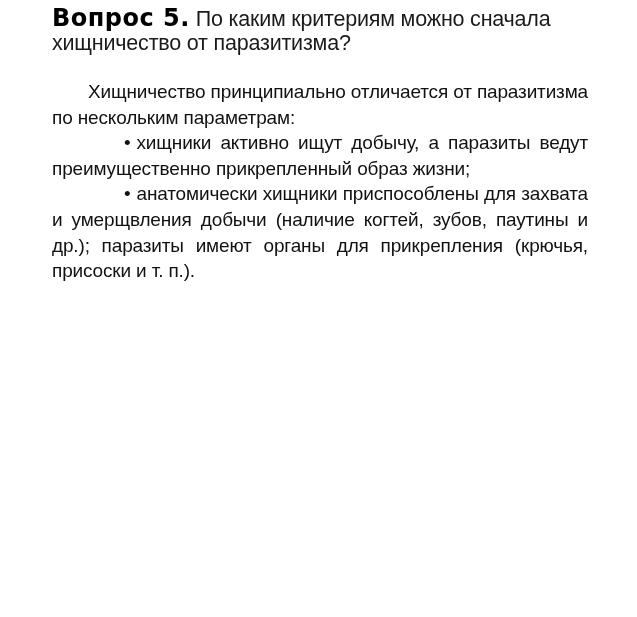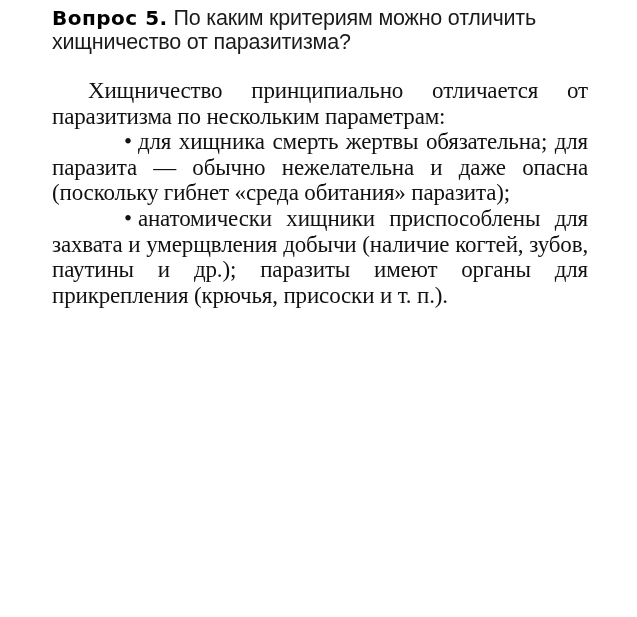--- a/index.html
+++ b/index.html
@@ -24,28 +24,28 @@
       font-family: "Liberation Sans", sans-serif;
       font-size: 21.5px;
       line-height: 24px;
       color: #1a1a1a;
       letter-spacing: -0.2px;
       margin: 0;
     }
     .question-label {
       font-family: "DejaVu Sans", sans-serif;
       font-weight: bold;
-      font-size: 20px;
+      font-size: 24px;
       letter-spacing: 0.5px;
       color: #000;
     }
     .answer {
       margin-top: 24px;
-      font-family: Liberation Serif, serif;
-      font-size: 23px;
+      font-family: Liberation Sans, sans-serif;
+      font-size: 19px;
       line-height: 25.6px;
       text-align: justify;
       color: #111;
       letter-spacing: -0.15px;
     }
     .answer p {
       margin: 0;
       text-indent: 36px;
       text-align: justify;
     }
@@ -53,26 +53,26 @@
       display: inline-block;
       margin-right: 6px;
     }
   </style>
 </head>
 <body>
 
 <div class="page">
   <p class="question">
     <span class="question-label">Вопрос 5.</span>
-    <span>По каким критериям можно отличить хищничество от паразитизма?</span>
+    <span>По каким критериям можно сначала хищничество от паразитизма?</span>
   </p>
 
   <div class="answer">
     <p>Хищничество принципиально отличается от паразитизма по нескольким параметрам:</p>
 
+    <p><span class="bullet-mark">•</span><span>хищники активно ищут добычу, а паразиты ведут преимущественно прикрепленный образ жизни;</span></p>
 
 
-    <p><span class="bullet-mark">•</span><span>для хищника смерть жертвы обязательна; для паразита — обычно нежелательна и даже опасна (поскольку гибнет «среда обитания» паразита);</span></p>
 
 
     <p><span class="bullet-mark">•</span><span>анатомически хищники приспособлены для захвата и умерщвления добычи (наличие когтей, зубов, паутины и др.); паразиты имеют органы для прикрепления (крючья, присоски и т. п.).</span></p>
   </div>
 </div>
 
 </body></html>

